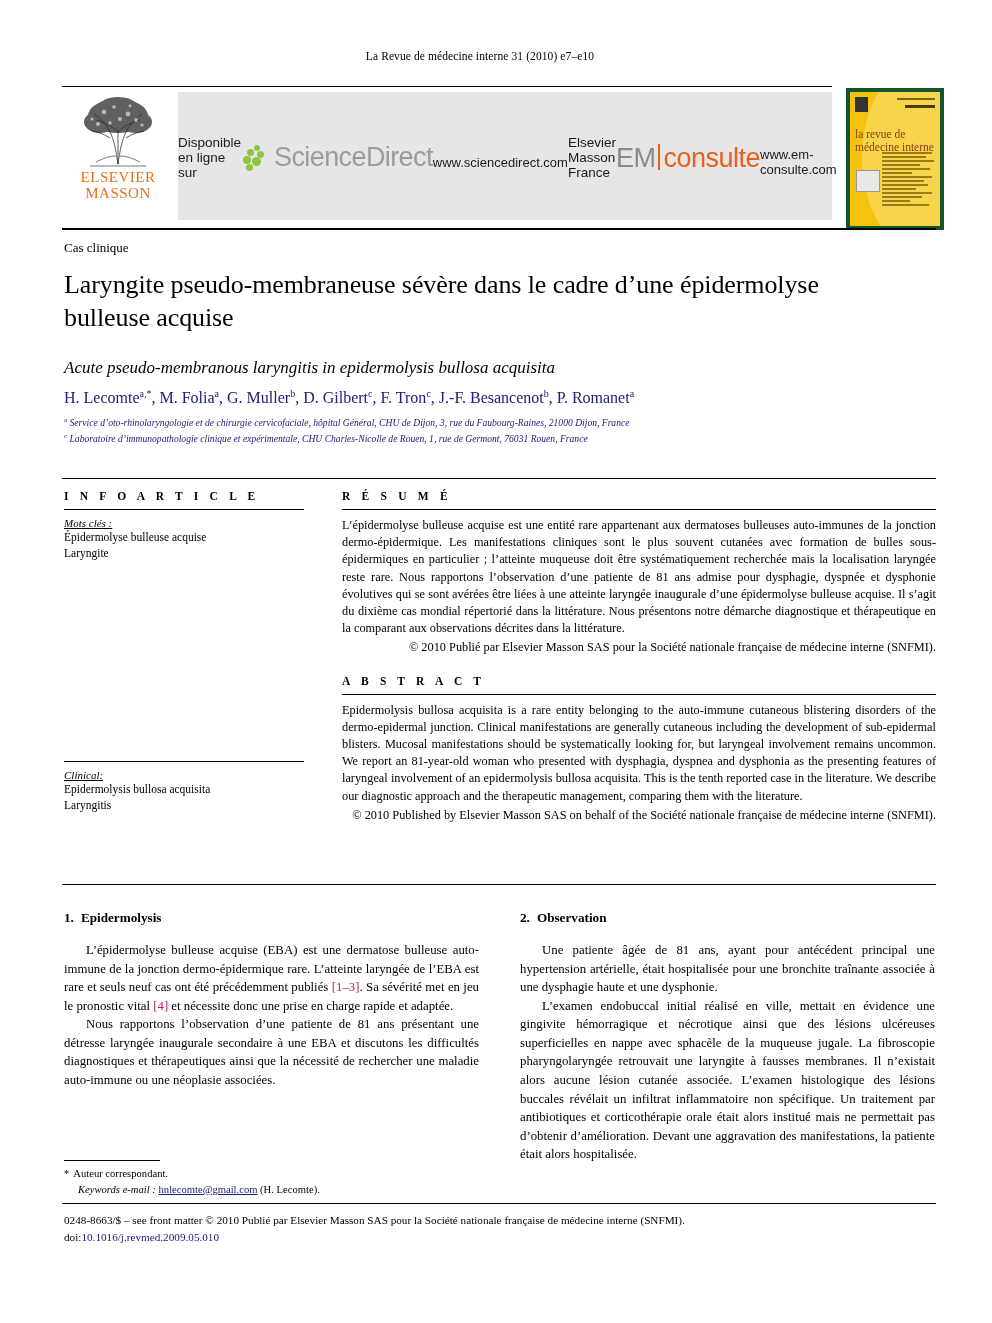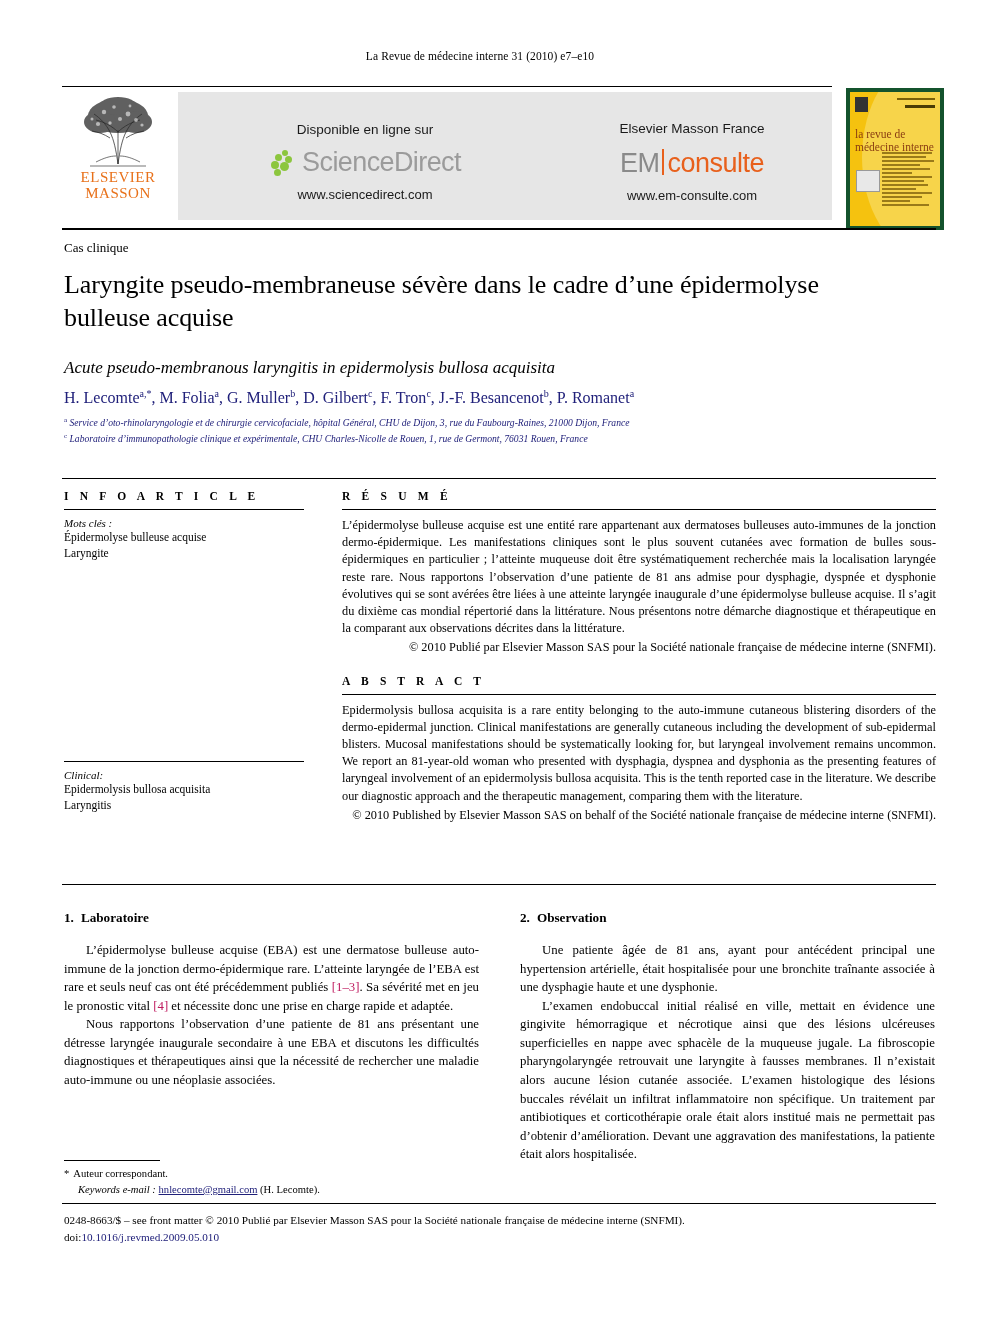--- a/index.html
+++ b/index.html
@@ -75,25 +75,24 @@
     position: absolute;
     left: 116px; top: 2px;
     width: 654px;
     height: 128px;
     background: #e6e6e6;
     display: flex;
   }
   .banner-col {
     flex: 1;
     display: flex;
-    flex-direction: column;
+    flex-direction: row;
     align-items: center;
     justify-content: center;
     padding-top: 12px;
-    margin-left: 47px;
   }
   .banner-caption {
     font-family: "Liberation Sans", sans-serif;
     font-size: 13.5px;
     color: #1a1a1a;
     margin-bottom: 10px;
   }
   .sd-logo {
     display: flex;
     align-items: center;
@@ -291,20 +290,21 @@
     margin-bottom: 7px;
   }
   .hr-thin {
     border-top: 1.2px solid #000;
     margin-bottom: 7px;
   }
   .kw-label {
     font-style: italic;
     font-size: 11px;
     margin: 0 0 1px 0;
+    text-decoration: underline;
   }
   .kw-item {
     font-size: 11.5px;
     line-height: 1.35;
   }
   .abs-body {
     font-family: "Liberation Serif", serif;
     font-size: 12.3px;
     line-height: 1.40;
     text-align: justify;
@@ -535,21 +535,21 @@
     <div class="sec-head">A B S T R A C T</div>
     <div class="hr-thin"></div>
     <div class="abs-body">Epidermolysis bullosa acquisita is a rare entity belonging to the auto-immune cutaneous blistering disorders of the dermo-epidermal junction. Clinical manifestations are generally cutaneous including the development of sub-epidermal blisters. Mucosal manifestations should be systematically looking for, but laryngeal involvement remains uncommon. We report an 81-year-old woman who presented with dysphagia, dyspnea and dysphonia as the presenting features of laryngeal involvement of an epidermolysis bullosa acquisita. This is the tenth reported case in the literature. We describe our diagnostic approach and the therapeutic management, comparing them with the literature.</div>
     <div class="abs-copy">© 2010 Published by Elsevier Masson SAS on behalf of the Société nationale française de médecine interne (SNFMI).</div>
   </div>
 
   <div class="abs-rule-bottom"></div>
 
   <div class="body-col left">
     <div class="num-head">
-      <span class="n">1.</span><span>Laboratoire</span>
+      <span class="n">1.</span><span>Epidermolysis</span>
     </div>
     <p>
       <span>L’épidermolyse bulleuse acquise (EBA) est une dermatose bulleuse auto-immune de la jonction dermo-épidermique rare. L’atteinte laryngée de l’EBA est rare et seuls neuf cas ont été précédemment publiés </span><span class="ref-link">[1–3]</span><span>. Sa sévérité met en jeu le pronostic vital </span><span class="ref-link">[4]</span><span> et nécessite donc une prise en charge rapide et adaptée.</span>
     </p>
     <p>Nous rapportons l’observation d’une patiente de 81 ans présentant une détresse laryngée inaugurale secondaire à une EBA et discutons les difficultés diagnostiques et thérapeutiques ainsi que la nécessité de rechercher une maladie auto-immune ou une néoplasie associées.</p>
   </div>
 
   <div class="body-col right">
     <div class="num-head">
       <span class="n">2.</span><span>Observation</span>

